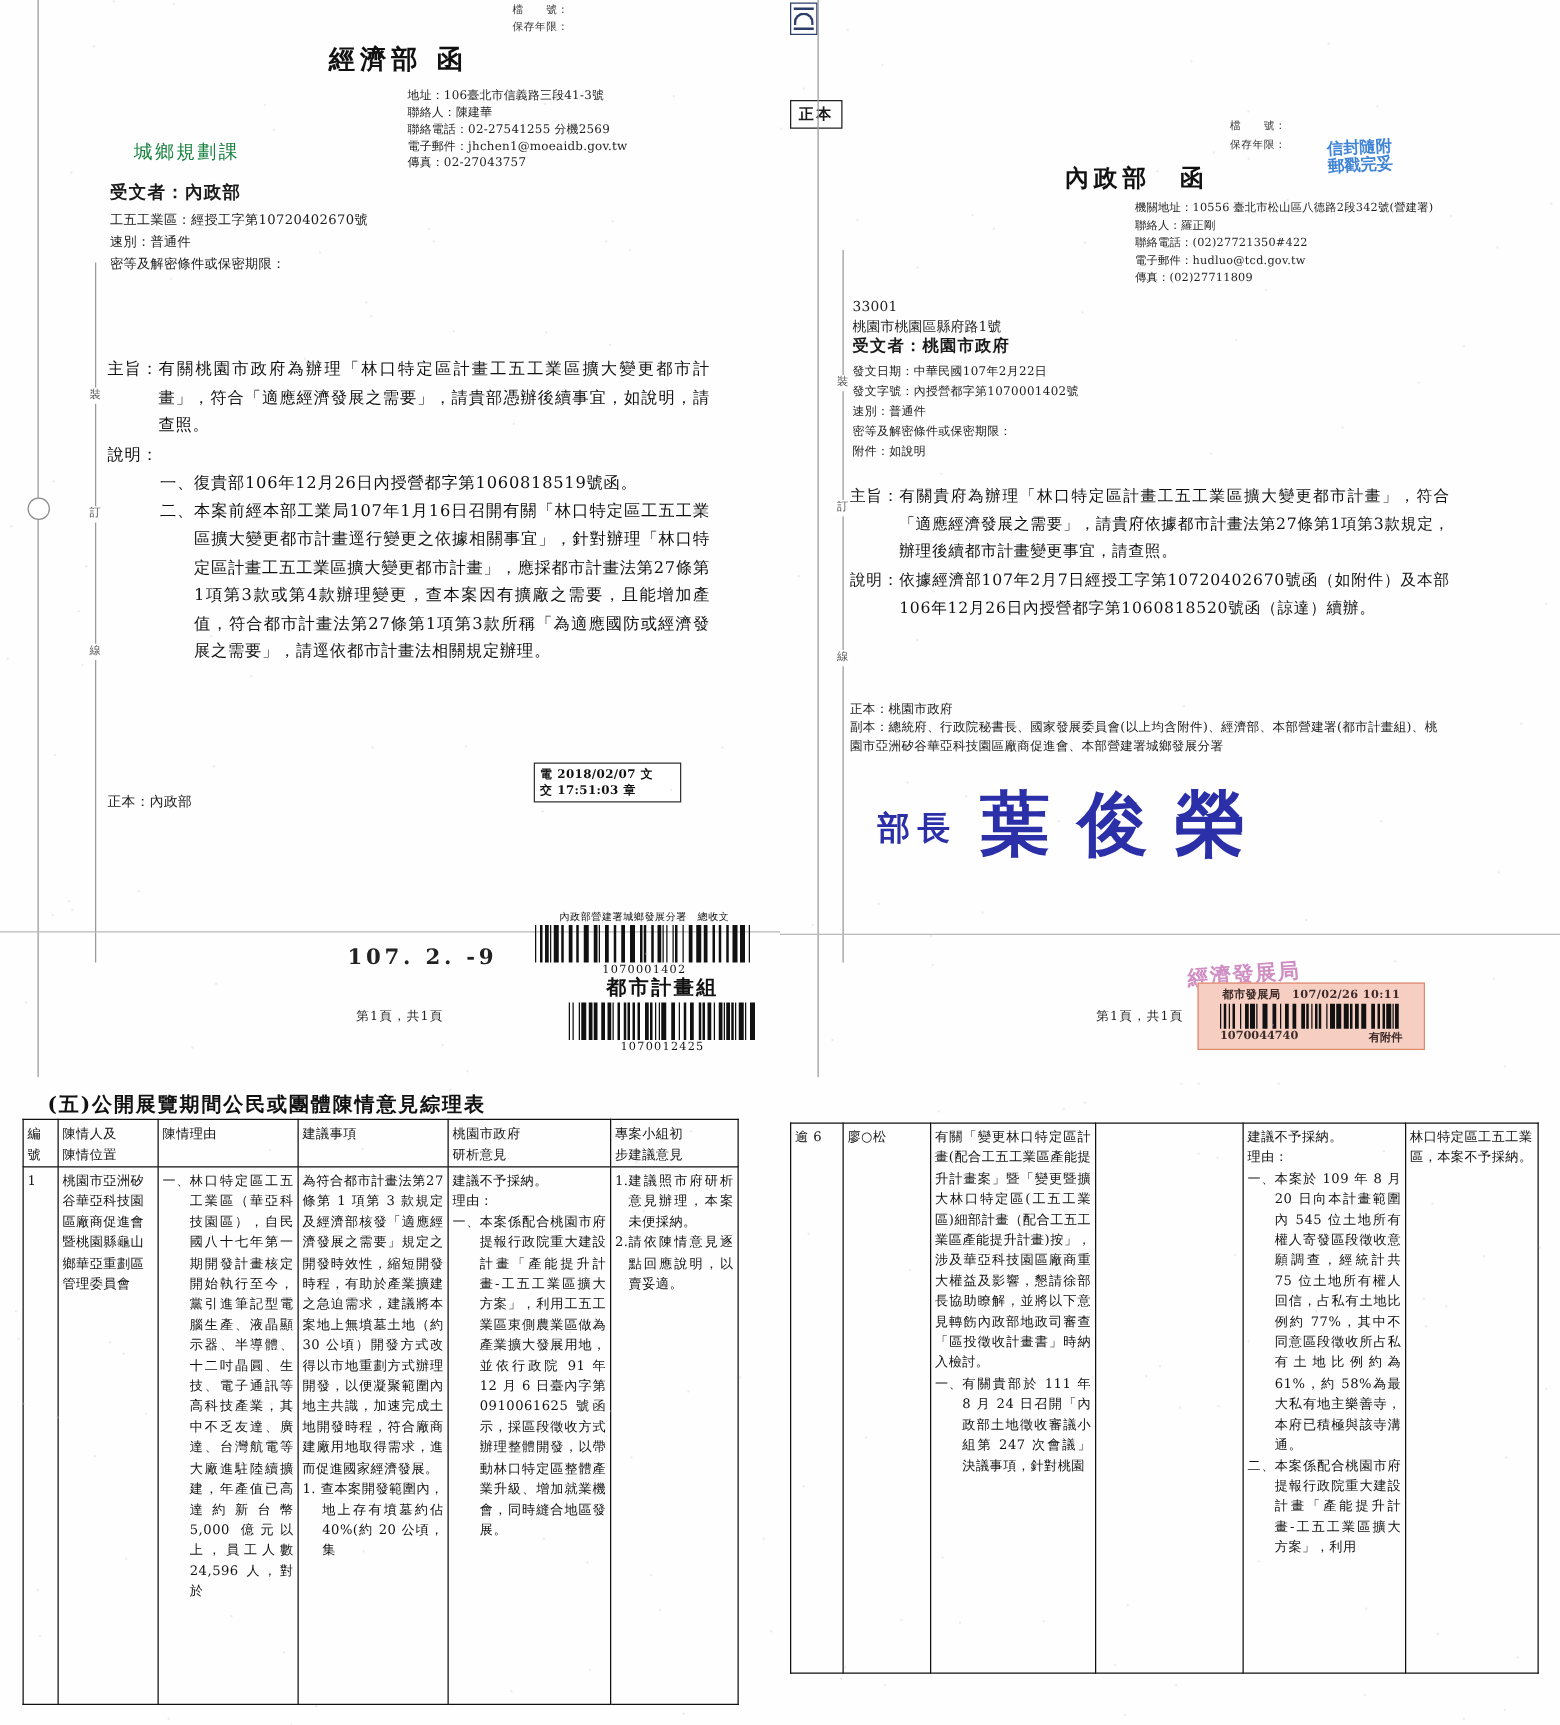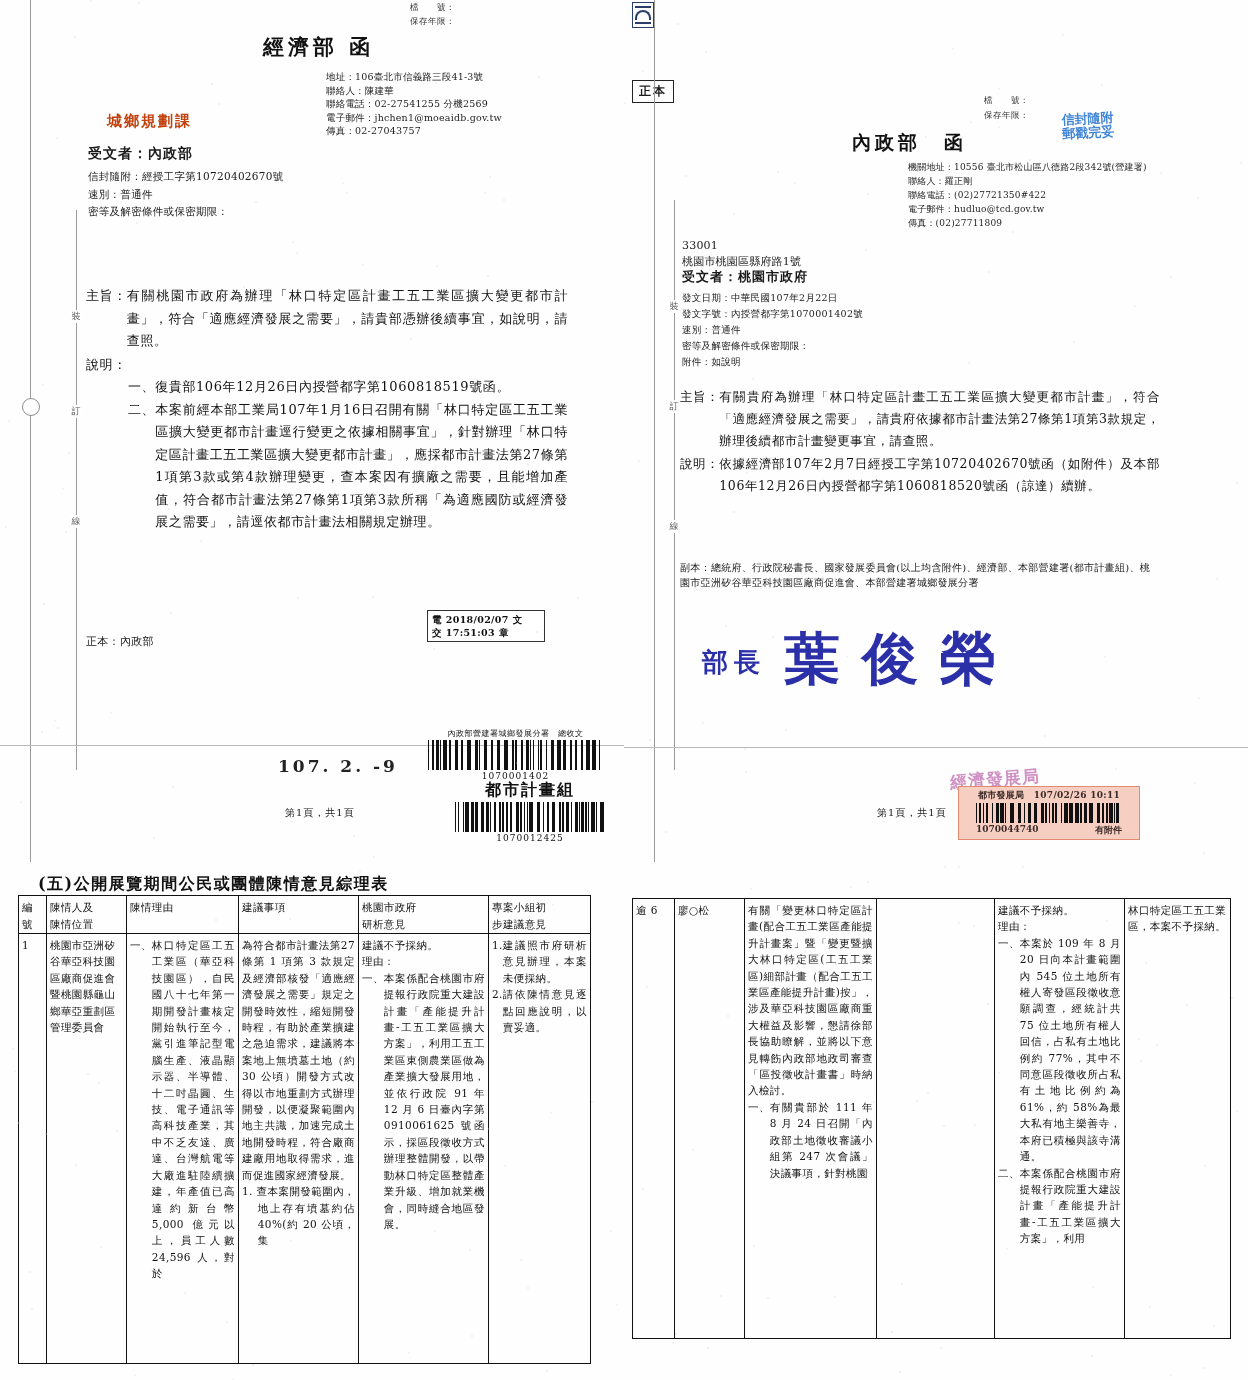--- a/index.html
+++ b/index.html
@@ -23,21 +23,21 @@
   .vrule{position:absolute;width:1px;background:#9a9a9a;}
   .punchline{position:absolute;width:1px;background:#9a9a9a;}
   .punchhole{position:absolute;width:16px;height:16px;border:1px solid #8e8e8e;border-radius:50%;background:#fff;}
   .bindmark{position:absolute;font-size:9px;color:#555;background:#fff;padding:2px 0;text-align:center;width:12px;line-height:1;}
 
   .archno{position:absolute;font-size:8.5px;letter-spacing:.5px;color:#333;}
   .doctitle{position:absolute;font-size:21px;letter-spacing:4px;font-weight:700;color:#111;}
   .meta{position:absolute;font-size:9.5px;line-height:13.5px;color:#1c1c1c;letter-spacing:.2px;}
   .recipient{position:absolute;font-size:14px;font-weight:700;letter-spacing:1px;}
   .fields{position:absolute;font-size:10.5px;line-height:17.5px;letter-spacing:.3px;}
-  .stampdept{position:absolute;font-size:15px;font-weight:700;letter-spacing:2px;color:#c2410c;
+  .stampdept{position:absolute;font-size:15px;font-weight:400;letter-spacing:2px;color:#15803d;
     filter:blur(.2px);}
 
   .body{position:absolute;font-size:13px;line-height:22.5px;letter-spacing:.6px;color:#111;}
   .para{display:flex;}
   .para .k{flex:0 0 auto;white-space:nowrap;}
   .para .v{flex:1 1 auto;}
   .indent{padding-left:42px;}
   .itemrow{display:flex;}
   .itemrow .num{flex:0 0 auto;white-space:nowrap;}
   .itemrow .txt{flex:1 1 auto;}
@@ -121,21 +121,21 @@
     <div>聯絡人：陳建華</div>
     <div>聯絡電話：02-27541255 分機2569</div>
     <div>電子郵件：jhchen1@moeaidb.gov.tw</div>
     <div>傳真：02-27043757</div>
   </div>
 
   <div class="stampdept" style="left:107px;top:112px;">城鄉規劃課</div>
   <div class="recipient" style="left:88px;top:145px;">受文者：內政部</div>
 
   <div class="fields" style="left:88px;top:168px;width:430px;">
-    <div>信封隨附：經授工字第10720402670號</div>
+    <div>工五工業區：經授工字第10720402670號</div>
     <div>速別：普通件</div>
     <div>密等及解密條件或保密期限：</div>
 
   </div>
 
   <div class="body" style="left:86px;top:285px;width:482px;">
     <div class="para">
       <div class="k">主旨：</div>
       <div class="v jst">有關桃園市政府為辦理「林口特定區計畫工五工業區擴大變更都市計畫」，符合「適應經濟發展之需要」，請貴部憑辦後續事宜，如說明，請查照。</div>
     </div>
@@ -431,20 +431,21 @@
       <div class="k">主旨：</div>
       <div class="v jst">有關貴府為辦理「林口特定區計畫工五工業區擴大變更都市計畫」，符合「適應經濟發展之需要」，請貴府依據都市計畫法第27條第1項第3款規定，辦理後續都市計畫變更事宜，請查照。</div>
     </div>
     <div class="para" style="margin-top:1px;">
       <div class="k">說明：</div>
       <div class="v jst">依據經濟部107年2月7日經授工字第10720402670號函（如附件）及本部106年12月26日內授營都字第1060818520號函（諒達）續辦。</div>
     </div>
   </div>
 
   <div class="cc" style="left:56px;top:560px;width:478px;font-size:10px;line-height:15px;">
+    <div>正本：桃園市政府</div>
     <div class="cellflex">
       <div class="bd">副本：總統府、行政院秘書長、國家發展委員會(以上均含附件)、經濟部、本部營建署(都市計畫組)、桃園市亞洲矽谷華亞科技園區廠商促進會、本部營建署城鄉發展分署</div>
     </div>
   </div>
 
   <div class="sign" style="left:78px;top:645px;font-size:26px;letter-spacing:6px;">部長</div>
   <div class="sign" style="left:160px;top:622px;font-size:56px;letter-spacing:22px;">葉俊榮</div>
 
   <div class="sep-h" style="left:0;top:747px;width:624px;"></div>
 

